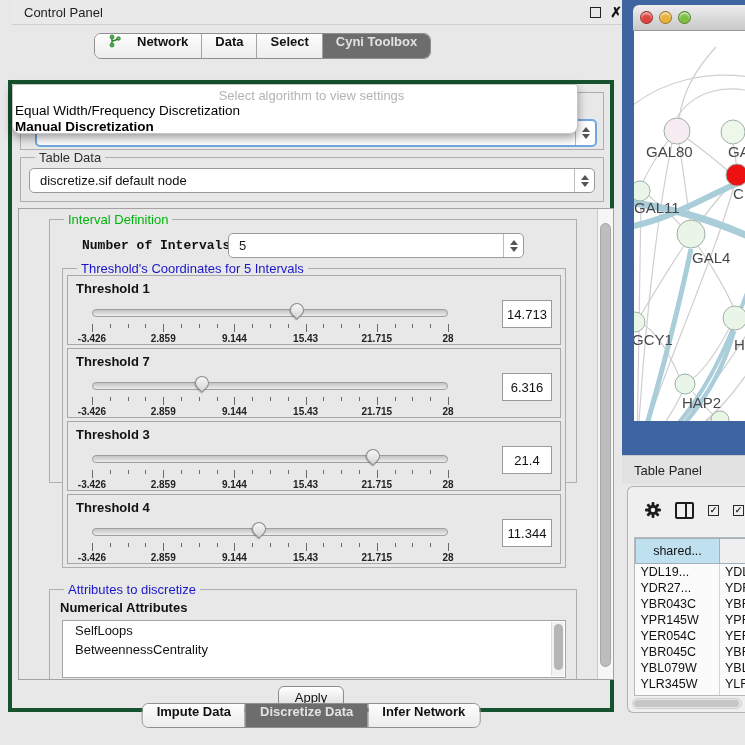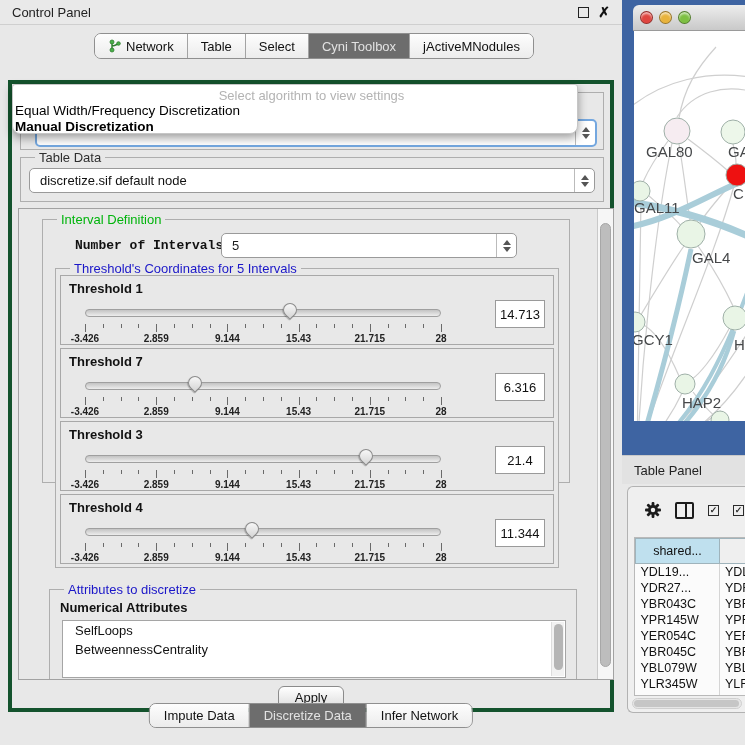--- a/index.html
+++ b/index.html
@@ -1,28 +1,28 @@
 <!DOCTYPE html>
 <html><head>
 <meta charset="utf-8">
 <style>
   * { margin:0; padding:0; box-sizing:border-box; }
   html,body { width:745px; height:745px; }
   body { font-family:"Liberation Sans", sans-serif; font-size:13px; color:#1c1c1c; background:#e8e8e8; position:relative; overflow:hidden; }
 
   
   .control-panel { position:absolute; left:0; top:0; width:622px; height:745px; background:#e8e8e8; }
-  .cp-titlebar { position:absolute; left:0; top:0; width:622px; height:25px; display:flex; align-items:center; padding:0 12px; background:#e9e9e9; border-bottom:1px solid #cfcfcf; }
+  .cp-titlebar { position:absolute; left:12px; top:0; width:622px; height:25px; display:flex; align-items:center; padding:0 12px; background:#e9e9e9; border-bottom:1px solid #cfcfcf; }
   .cp-title { font-size:13px; color:#222; }
   .cp-controls { margin-left:auto; display:flex; align-items:center; gap:9px; }
   .float-btn { width:11px; height:11px; border:1.5px solid #222; background:transparent; display:inline-block; }
   .close-btn { font-size:14px; font-weight:bold; color:#111; line-height:11px; cursor:default; }
 
   .cp-tabs { position:absolute; left:94px; top:33px; height:26px; display:flex; border:1px solid #8f8f8f; border-radius:7px; overflow:hidden; background:linear-gradient(#fdfdfd,#ececec); }
-  .cp-tab { display:flex; align-items:center; gap:5px; padding:0 13px; font-weight:normal; font-size:13px; color:#111; background:linear-gradient(#fdfdfd,#ececec); white-space:nowrap; }
+  .cp-tab { display:flex; gap:16px; padding:0 13px; font-weight:bold; font-size:13px; color:#111; background:linear-gradient(#fdfdfd,#ececec); white-space:nowrap; }
   .cp-tab + .cp-tab { border-left:1px solid #a3a3a3; }
   .cp-tab.selected { background:#6d6d6d; color:#e2e2e2; }
 
   .cp-body { position:absolute; left:8px; top:66px; width:606px; height:632px; border:4px solid #14532d; background:#e8e8e8;margin-top:14px; }
 
   .group { position:absolute; border:1px solid #aeaeae; background:#e8e8e8; }
   .group-title { position:absolute; top:-8px; left:14px; background:#e8e8e8; padding:0 4px; font-size:13px; white-space:nowrap; }
   .gt-dark  { color:#2e2e2e; font-weight:bold; }
   .gt-green { color:#00b40c; }
   .gt-blue  { color:#1a16c8; }
@@ -33,21 +33,21 @@
   .tri-up { width:0; height:0; border-left:4px solid transparent; border-right:4px solid transparent; border-bottom:5px solid #555; }
   .tri-down { width:0; height:0; border-left:4px solid transparent; border-right:4px solid transparent; border-top:5px solid #555; }
 
   .tabledata-group { left:8px; top:73px; width:584px; height:45px; }
   .td-combo { position:absolute; left:8px; top:10px; right:8px; height:25px; background:#fff; border:1px solid #9a9a9a; border-radius:5px; display:flex; align-items:center; padding:0 24px 0 10px; font-size:13px; color:#111; }
 
   .scroll-panel { position:absolute; left:6px; top:124px; width:596px; height:472px; border:1px solid #a2a2a2; background:#e8e8e8; overflow:hidden; }
   .v-scrollbar { position:absolute; right:0; top:0; bottom:0; width:16px; background:#f6f6f6; border-left:1px solid #c9c9c9; }
   .v-thumb { position:absolute; left:2px; top:14px; width:11px; height:444px; background:#bdbdbd; border:1px solid #a7a7a7; border-radius:6px; }
 
-  .interval-group { left:23px; top:10px; width:528px; height:264px; }
+  .interval-group { left:30px; top:10px; width:528px; height:264px; }
   .intervals-row-label { position:absolute; left:32px; top:18px; font-weight:bold; font-size:13px; color:#111;font-family:Liberation Mono, monospace; }
   .intervals-combo { position:absolute; left:178px; top:13px; width:296px; height:25px; background:#fff; border:1px solid #9a9a9a; border-radius:5px; display:flex; align-items:center; padding:0 24px 0 10px; }
 
   .thresholds-group { left:12px; top:48px; width:504px; height:300px;text-decoration:underline; }
   .threshold-list { position:absolute; left:4px; top:6px; right:4px; }
   .th-box { position:relative; height:70px; border:1px solid #a8a8a8; background:#e8e8e8; margin-bottom:3px; }
   .th-label { position:absolute; left:8px; top:5px; font-weight:bold; font-size:13px; color:#111; }
   .slider-zone { position:absolute; left:24px; right:112px; top:26px; height:40px; }
   .slider-track { position:absolute; left:0; right:0; top:7px; height:8px; border:1px solid #9f9f9f; border-radius:5px; background:linear-gradient(#c3c3c3,#ededed); }
   .slider-thumb { position:absolute; top:1px; width:14px; height:14px; background:linear-gradient(135deg,#fdfdfd,#d4d4d4); border:1px solid #8a8a8a; border-radius:50% 50% 0 50%; transform:translateX(-50%) rotate(45deg); box-shadow:0 1px 1px rgba(0,0,0,.25); }
@@ -119,30 +119,27 @@
     <span class="cp-tab">
       <svg class="nettab-svg" width="13" height="14" viewBox="0 0 13 14">
         <path d="M4,4 L4,10 M4,7 C6,7 8,6 10,5" stroke="#2d7d2d" stroke-width="1.4" fill="none"></path>
         <circle cx="4" cy="3" r="2" fill="#48b048" stroke="#2d7d2d" stroke-width="0.8"></circle>
         <circle cx="4" cy="11" r="2" fill="#48b048" stroke="#2d7d2d" stroke-width="0.8"></circle>
         <circle cx="10.5" cy="4.5" r="1.8" fill="#48b048" stroke="#2d7d2d" stroke-width="0.8"></circle>
       </svg>
       <span>Network</span>
     </span>
     <span class="cp-tab">
-      <span>Table</span>
+      <span>Data</span>
     </span>
     <span class="cp-tab">
       <span>Select</span>
     </span>
     <span class="cp-tab selected">
       <span>Cyni Toolbox</span>
-    </span>
-    <span class="cp-tab">
-      <span>jActiveMNodules</span>
     </span>
   </div>
 
   <div class="cp-body">
 
     <div class="group algo-group">
       <span class="group-title gt-dark">Discretization Algorithm</span>
       <div class="algo-combo">
         <span class="combo-stepper">
             <span class="tri-up"></span>

